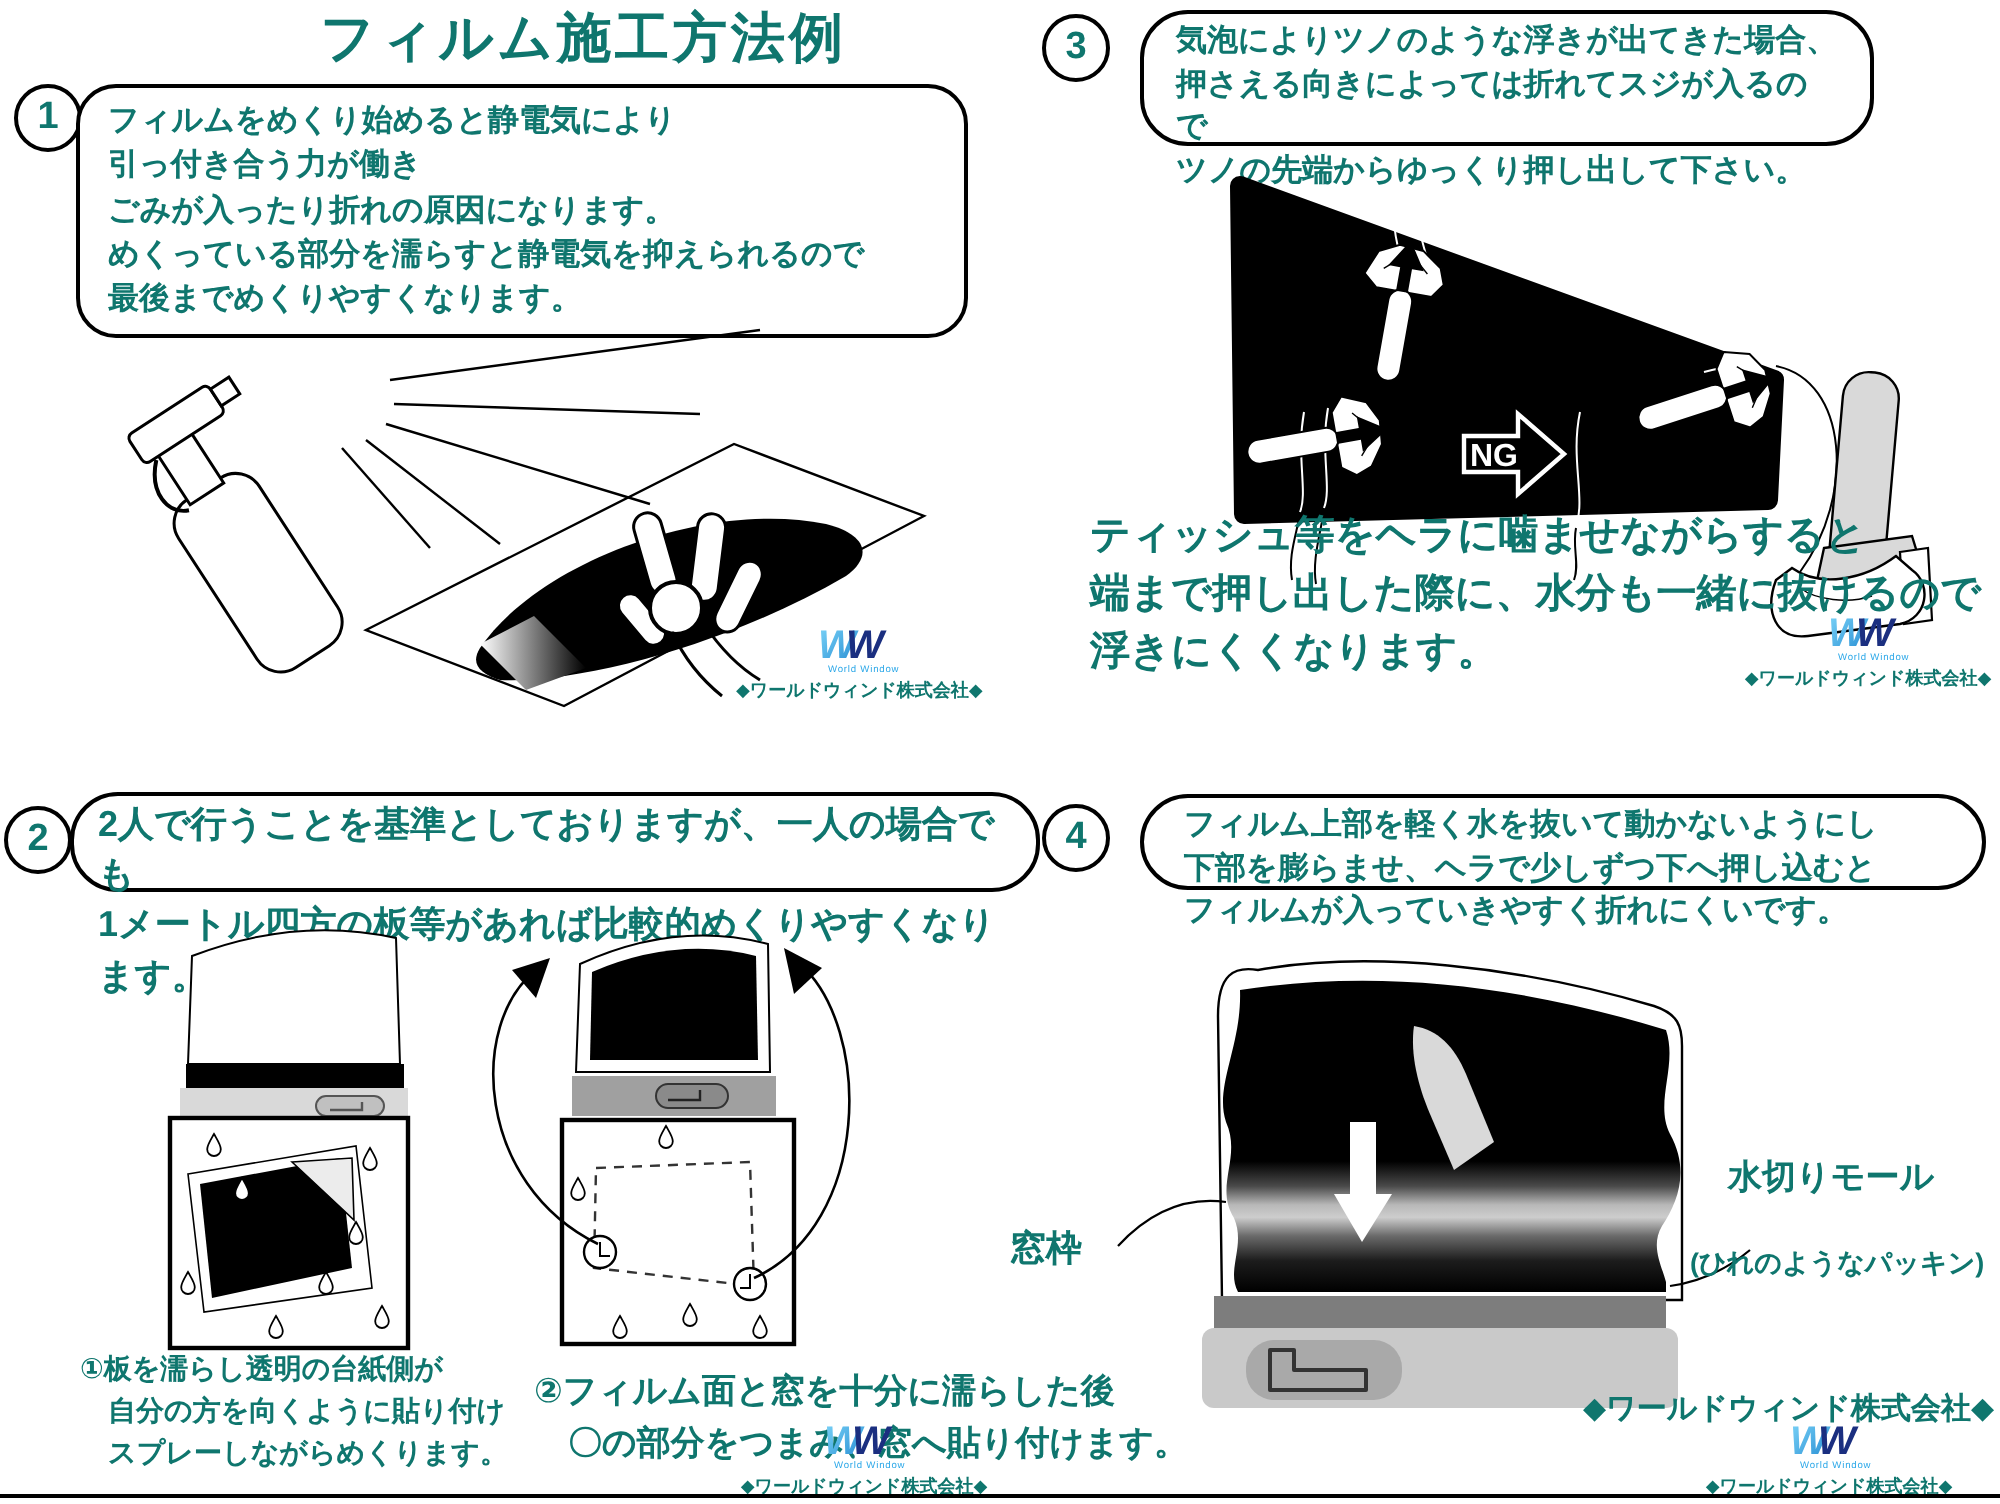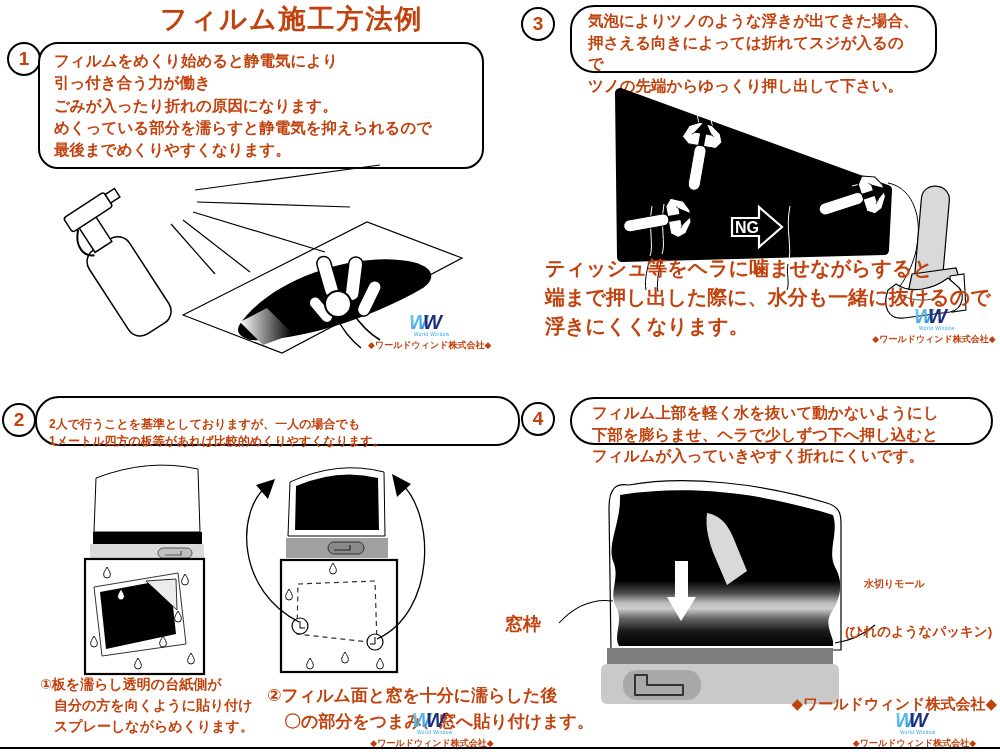--- a/index.html
+++ b/index.html
@@ -1,34 +1,34 @@
 <!DOCTYPE html>
 <html><head>
 <meta charset="utf-8">
 <style>
   html,body{margin:0;padding:0;background:#fff;}
   .page{position:relative;width:1000px;height:752px;background:#fff;overflow:hidden;
-        font-family:"Liberation Sans","DejaVu Sans",sans-serif;color:#c2410c;}
+        font-family:"Liberation Sans","DejaVu Sans",sans-serif;color:#0f766e;}
   .abs{position:absolute;}
   .title{font-size:27px;font-weight:bold;letter-spacing:2px;}
   .stepnum{width:30px;height:30px;border:2.5px solid #000;border-radius:50%;
            display:flex;align-items:center;justify-content:center;
            font-size:19px;font-weight:bold;background:#fff;}
   .stepbox{border:2px solid #000;border-radius:20px;background:#fff;
            font-weight:bold;white-space:pre-line;box-sizing:border-box;}
   .box1{left:38px;top:42px;width:446px;height:127px;font-size:15.5px;line-height:1.44;padding:6px 14px;}
-  .box2{left:35px;top:396px;width:485px;height:50px;font-size:12px;line-height:1.4;padding:18px 12px;border-radius:24px;}
+  .box2{left:35px;top:396px;width:485px;height:50px;font-size:18px;line-height:1.4;padding:2px 12px;border-radius:24px;}
   .box3{left:570px;top:5px;width:367px;height:68px;font-size:15.5px;line-height:1.4;padding:3px 16px;border-radius:24px;}
   .box4{left:570px;top:397px;width:423px;height:48px;font-size:15.5px;line-height:1.4;padding:3px 20px;border-radius:24px;}
   .caption{font-weight:bold;white-space:pre-line;}
   .cap1{left:40px;top:674px;font-size:14px;line-height:1.5;}
   .cap2{left:267px;top:683px;font-size:17px;line-height:1.5;}
   .note3{left:545px;top:254px;font-size:20px;line-height:1.45;font-weight:bold;white-space:pre-line;}
   .lblFrame{left:505px;top:612px;font-size:18px;font-weight:bold;}
-  .lblMole{left:864px;top:577px;font-size:10px;font-weight:bold;}
+  .lblMole{left:864px;top:577px;font-size:17px;font-weight:bold;}
   .lblPack{left:845px;top:623px;font-size:13.5px;font-weight:bold;}
   .companyLarge{left:770px;top:695px;width:227px;text-align:right;font-size:15px;font-weight:bold;}
   .brand{position:absolute;text-align:center;}
   .brand svg{display:block;margin:0 auto 0 auto;}
   .brand .co{font-size:9px;font-weight:bold;white-space:nowrap;margin-top:1px;}
   .b1{left:368px;top:312px;width:122px;}
   .b2{left:870px;top:306px;width:128px;}
   .b3{left:368px;top:710px;width:128px;}
   .b4{left:832px;top:710px;width:165px;}
   .bottomline{left:0;top:747px;width:1000px;height:2px;background:#000;}

